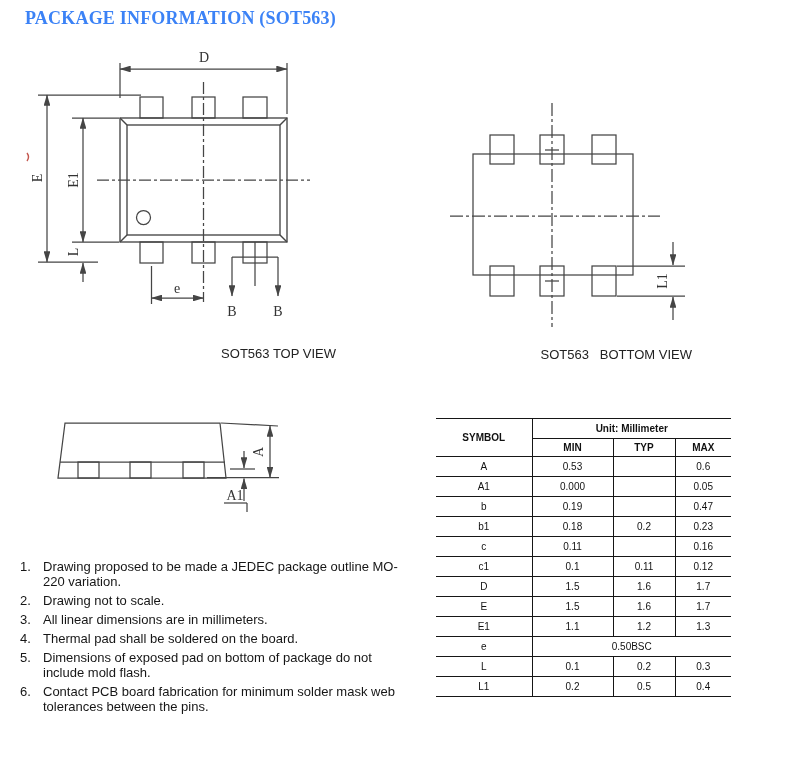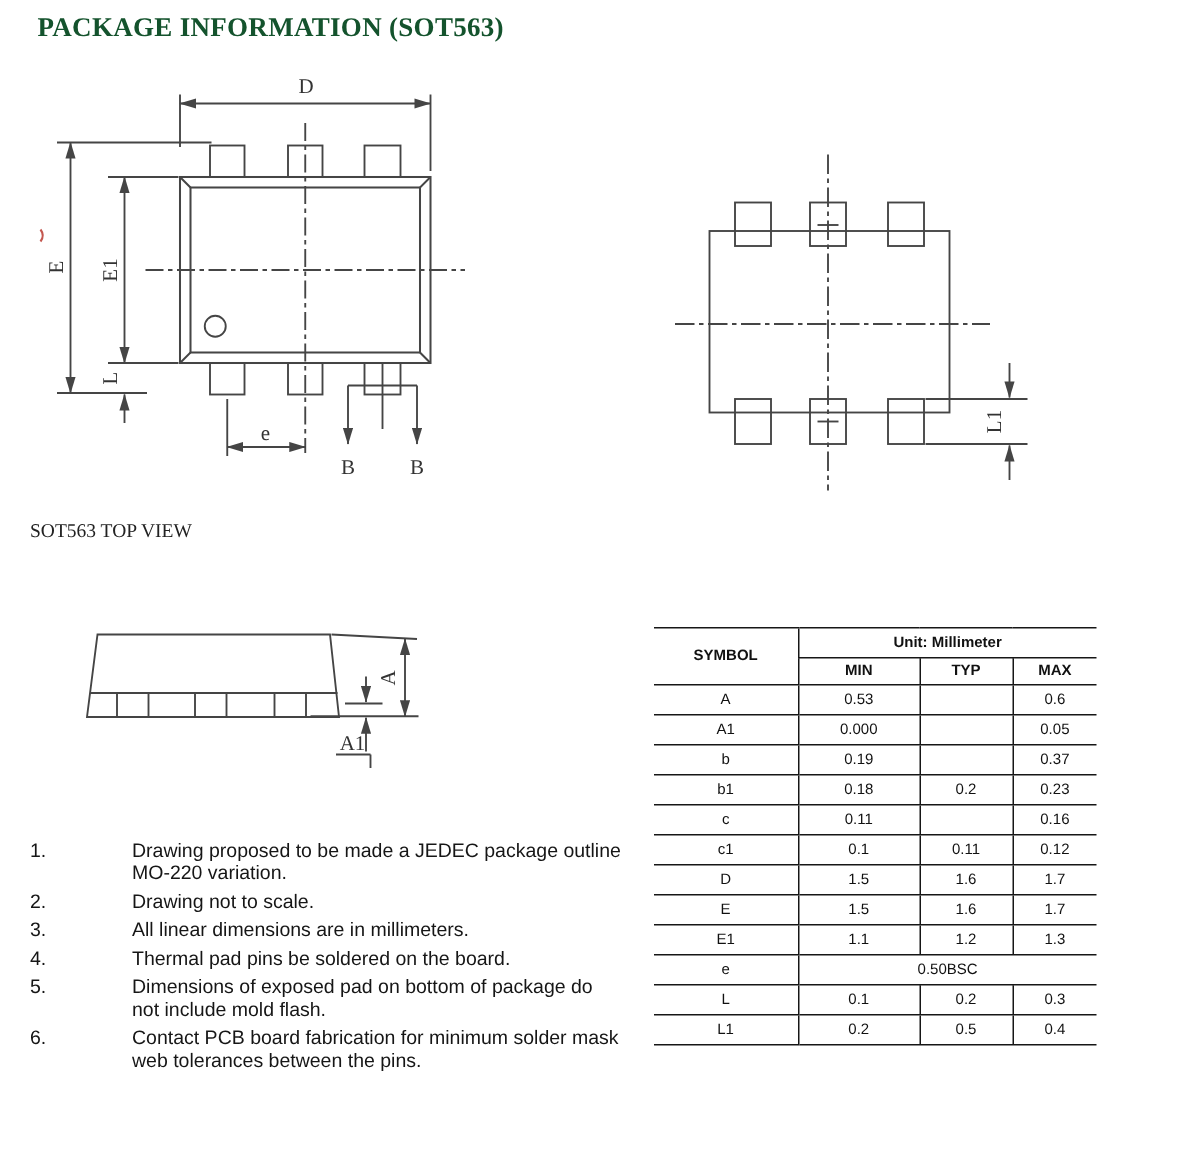--- a/index.html
+++ b/index.html
@@ -1,40 +1,40 @@
 <!DOCTYPE html>
 <html><head>
 <meta charset="utf-8">
 <style>
   html,body{margin:0;padding:0;background:#fff;}
   .page{position:relative;width:800px;height:770px;background:#ffffff;overflow:hidden;
         font-family:"Liberation Sans",sans-serif;color:#1c1c1c;}
   .title{position:absolute;left:25px;top:8px;
          font-family:"Liberation Serif",serif;font-weight:bold;font-size:18px;
-         letter-spacing:.2px;color:#14532d;}
+         letter-spacing:.2px;color:#3b82f6;}
   svg.draw{position:absolute;overflow:visible;}
-  .cap{position:absolute;font-size:13px;color:#222;text-align:left;white-space:pre;font-family:Liberation Serif, serif;}
+  .cap{position:absolute;font-size:13px;color:#222;text-align:right;white-space:pre;}
   .cap-top{left:20px;top:346px;width:316px;}
   .cap-bottom{left:440px;top:347px;width:252px;}
   .cap-side{left:70px;top:517px;width:240px;}
 
   table.dim{position:absolute;left:436px;top:418px;border-collapse:collapse;
             table-layout:fixed;text-align:center;font-size:10px;color:#111;}
   table.dim td{padding:0;height:19px;border-top:1.4px solid #161616;border-bottom:1.4px solid #161616;
                overflow:hidden;white-space:nowrap;}
   table.dim .vl{border-left:1.4px solid #161616;margin-top:20px;}
   table.dim .hdr{font-weight:bold;}
   tr.hr1 td{height:19px;}
   tr.hr2 td{height:17px;}
 
   .notes{position:absolute;left:20px;top:559px;width:394px;font-size:13px;line-height:15px;color:#161616;}
   .notes-h{font-weight:bold;font-size:13.5px;margin-bottom:9px;}
   .note{display:flex;margin-bottom:4px;}
   .nnum{width:23px;flex:none;}
-  .ntext{width:356px;margin-left:45px;}
+  .ntext{width:356px;}
 
   .dimtext{font-family:"Liberation Serif",serif;font-size:14px;fill:#333;}
 </style>
 </head>
 <body>
 
 <div class="page">
 
   <div class="title">PACKAGE INFORMATION (SOT563)</div>
 
@@ -151,20 +151,21 @@
         <line x1="177" y1="176" x2="245" y2="176"></line>
         <line x1="177" y1="206" x2="245" y2="206"></line>
         <line x1="233" y1="152" x2="233" y2="175" marker-end="url(#mb)"></line>
         <line x1="233" y1="230" x2="233" y2="207" marker-end="url(#mb)"></line>
       </g>
     </g>
     <g class="dimtext">
       <text transform="translate(227,191) rotate(-90)" text-anchor="middle">L1</text>
     </g>
   </svg>
+  <div class="cap cap-bottom">SOT563   BOTTOM VIEW</div>
 
   <svg class="draw" style="left:30px;top:405px;" width="260" height="112" viewBox="0 0 260 112">
     <defs>
       <marker id="mc" viewBox="0 0 10 6" refX="9.5" refY="3" markerWidth="9" markerHeight="5.4" orient="auto-start-reverse">
           <path d="M0 0 L10 3 L0 6 Z" fill="#454545"></path>
         </marker>
     </defs>
     <g stroke="#454545" stroke-width="1.25" fill="none">
       <g>
         <path d="M35 18 L190 18 L196 73 L28 73 Z"></path>
@@ -220,21 +221,21 @@
       <tr>
         <td>A1</td>
         <td class="vl">0.000</td>
         <td class="vl"></td>
         <td class="vl">0.05</td>
       </tr>
       <tr>
         <td>b</td>
         <td class="vl">0.19</td>
         <td class="vl"></td>
-        <td class="vl">0.37</td>
+        <td class="vl">0.47</td>
       </tr>
       <tr>
         <td>b1</td>
         <td class="vl">0.18</td>
         <td class="vl">0.2</td>
         <td class="vl">0.23</td>
       </tr>
       <tr>
         <td>c</td>
         <td class="vl">0.11</td>
@@ -292,21 +293,21 @@
     <div class="note">
       <span class="nnum">2.</span>
       <span class="ntext">Drawing not to scale.</span>
     </div>
     <div class="note">
       <span class="nnum">3.</span>
       <span class="ntext">All linear dimensions are in millimeters.</span>
     </div>
     <div class="note">
       <span class="nnum">4.</span>
-      <span class="ntext">Thermal pad pins be soldered on the board.</span>
+      <span class="ntext">Thermal pad shall be soldered on the board.</span>
     </div>
     <div class="note">
       <span class="nnum">5.</span>
       <span class="ntext">Dimensions of exposed pad on bottom of package do not include mold flash.</span>
     </div>
     <div class="note">
       <span class="nnum">6.</span>
       <span class="ntext">Contact PCB board fabrication for minimum solder mask web tolerances between the pins.</span>
     </div>
   </div>

